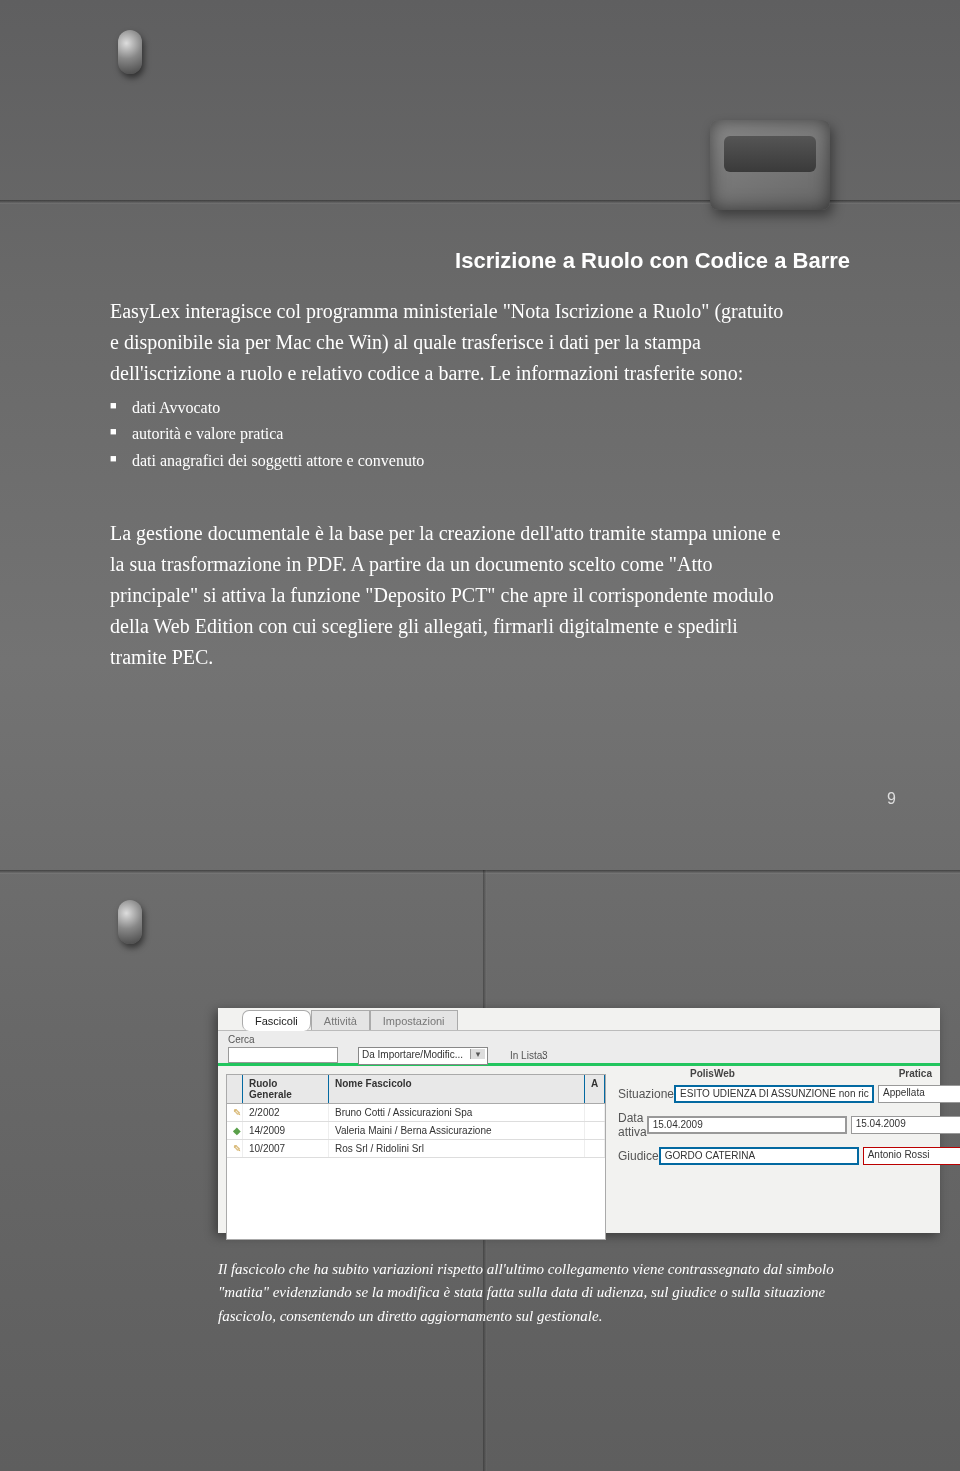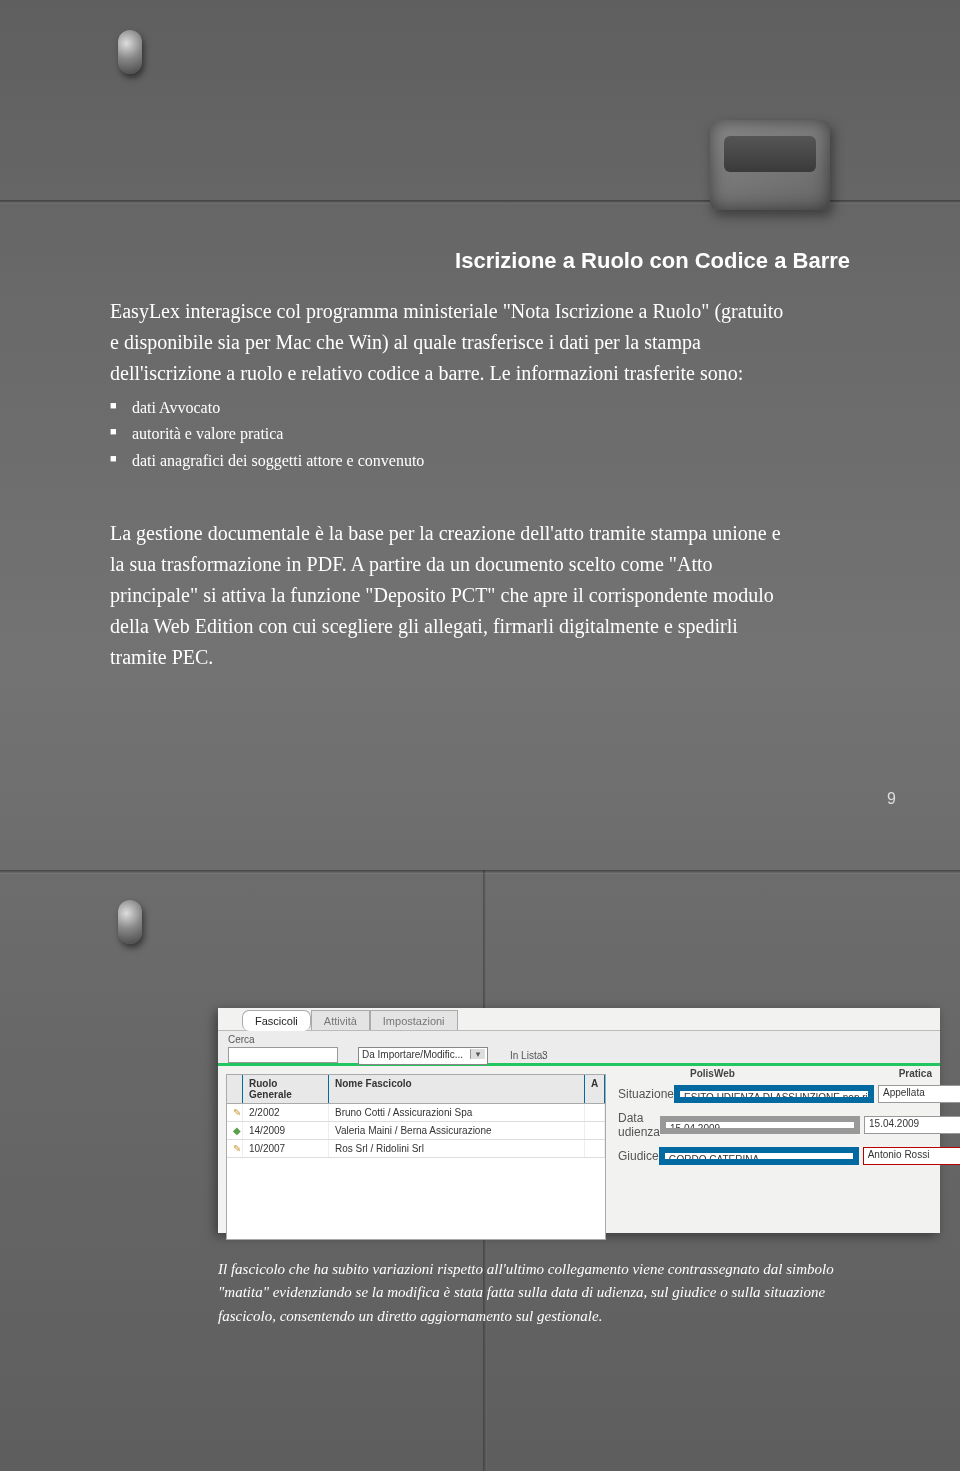--- a/index.html
+++ b/index.html
@@ -36,21 +36,21 @@
   .c-ic { width:16px; flex:0 0 16px; text-align:center; color:#c89b3c; }
   .c-rg { width:86px; flex:0 0 86px; }
   .c-nf { flex:1; }
   .c-a  { width:20px; flex:0 0 20px; }
   .listbody { border:1px solid #aaa; border-top:none; background:#fff; height:136px; overflow:hidden;}
   .rightform { position: absolute; left: 400px; top: 60px; right: 8px; }
   .rh { display:flex; font-size:10px; font-weight:bold; color:#444; margin-bottom:6px; }
   .rh span:first-child { width:220px; }
   .rrow { display:flex; align-items:center; margin-bottom:8px; }
   .rrow .rl { width:72px; font-size:12px; color:#555; }
-  .rrow .rf { flex:0 0 200px; height:18px; border:6px solid #0369a1; background:#fff; font-size:10px; padding:1px 4px; margin-right:4px; overflow:hidden; white-space:nowrap;}
+  .rrow .rf { flex:0 0 200px; height:18px; border:2px solid #0369a1; background:#fff; font-size:10px; padding:1px 4px; margin-right:4px; overflow:hidden; white-space:nowrap;}
   .rrow .rf2 { flex:0 0 150px; height:18px; border:1px solid #b00; background:#fff; font-size:10px; padding:1px 4px; margin-right:6px;}
   .rrow .plain { border-color:#999; }
 </style>
 </head>
 <body>
 
 <div class="bg"></div>
 <div class="cabinet-line-h" style="top:200px"></div>
 <div class="cabinet-line-h" style="top:870px"></div>
 <div class="cabinet-line-v" style="left:483px; top:870px;"></div>
@@ -121,21 +121,21 @@
       <span style="margin-left:72px;">PolisWeb</span>
       <span>Pratica</span>
     </div>
     <div class="rrow">
       <div class="rl">Situazione</div>
       <div class="rf">ESITO UDIENZA DI ASSUNZIONE non ric</div>
       <div class="rf2 plain" style="flex:0 0 110px">Appellata</div>
 
     </div>
     <div class="rrow">
-      <div class="rl">Data udienza</div>
+      <div class="rl">Data attiva</div>
       <div class="rf plain">15.04.2009</div>
       <div class="rf2 plain" style="flex:0 0 138px">15.04.2009</div>
     </div>
     <div class="rrow">
       <div class="rl">Giudice</div>
       <div class="rf">GORDO CATERINA</div>
       <div class="rf2" style="flex:0 0 130px">Antonio Rossi</div>
 
     </div>
   </div>

